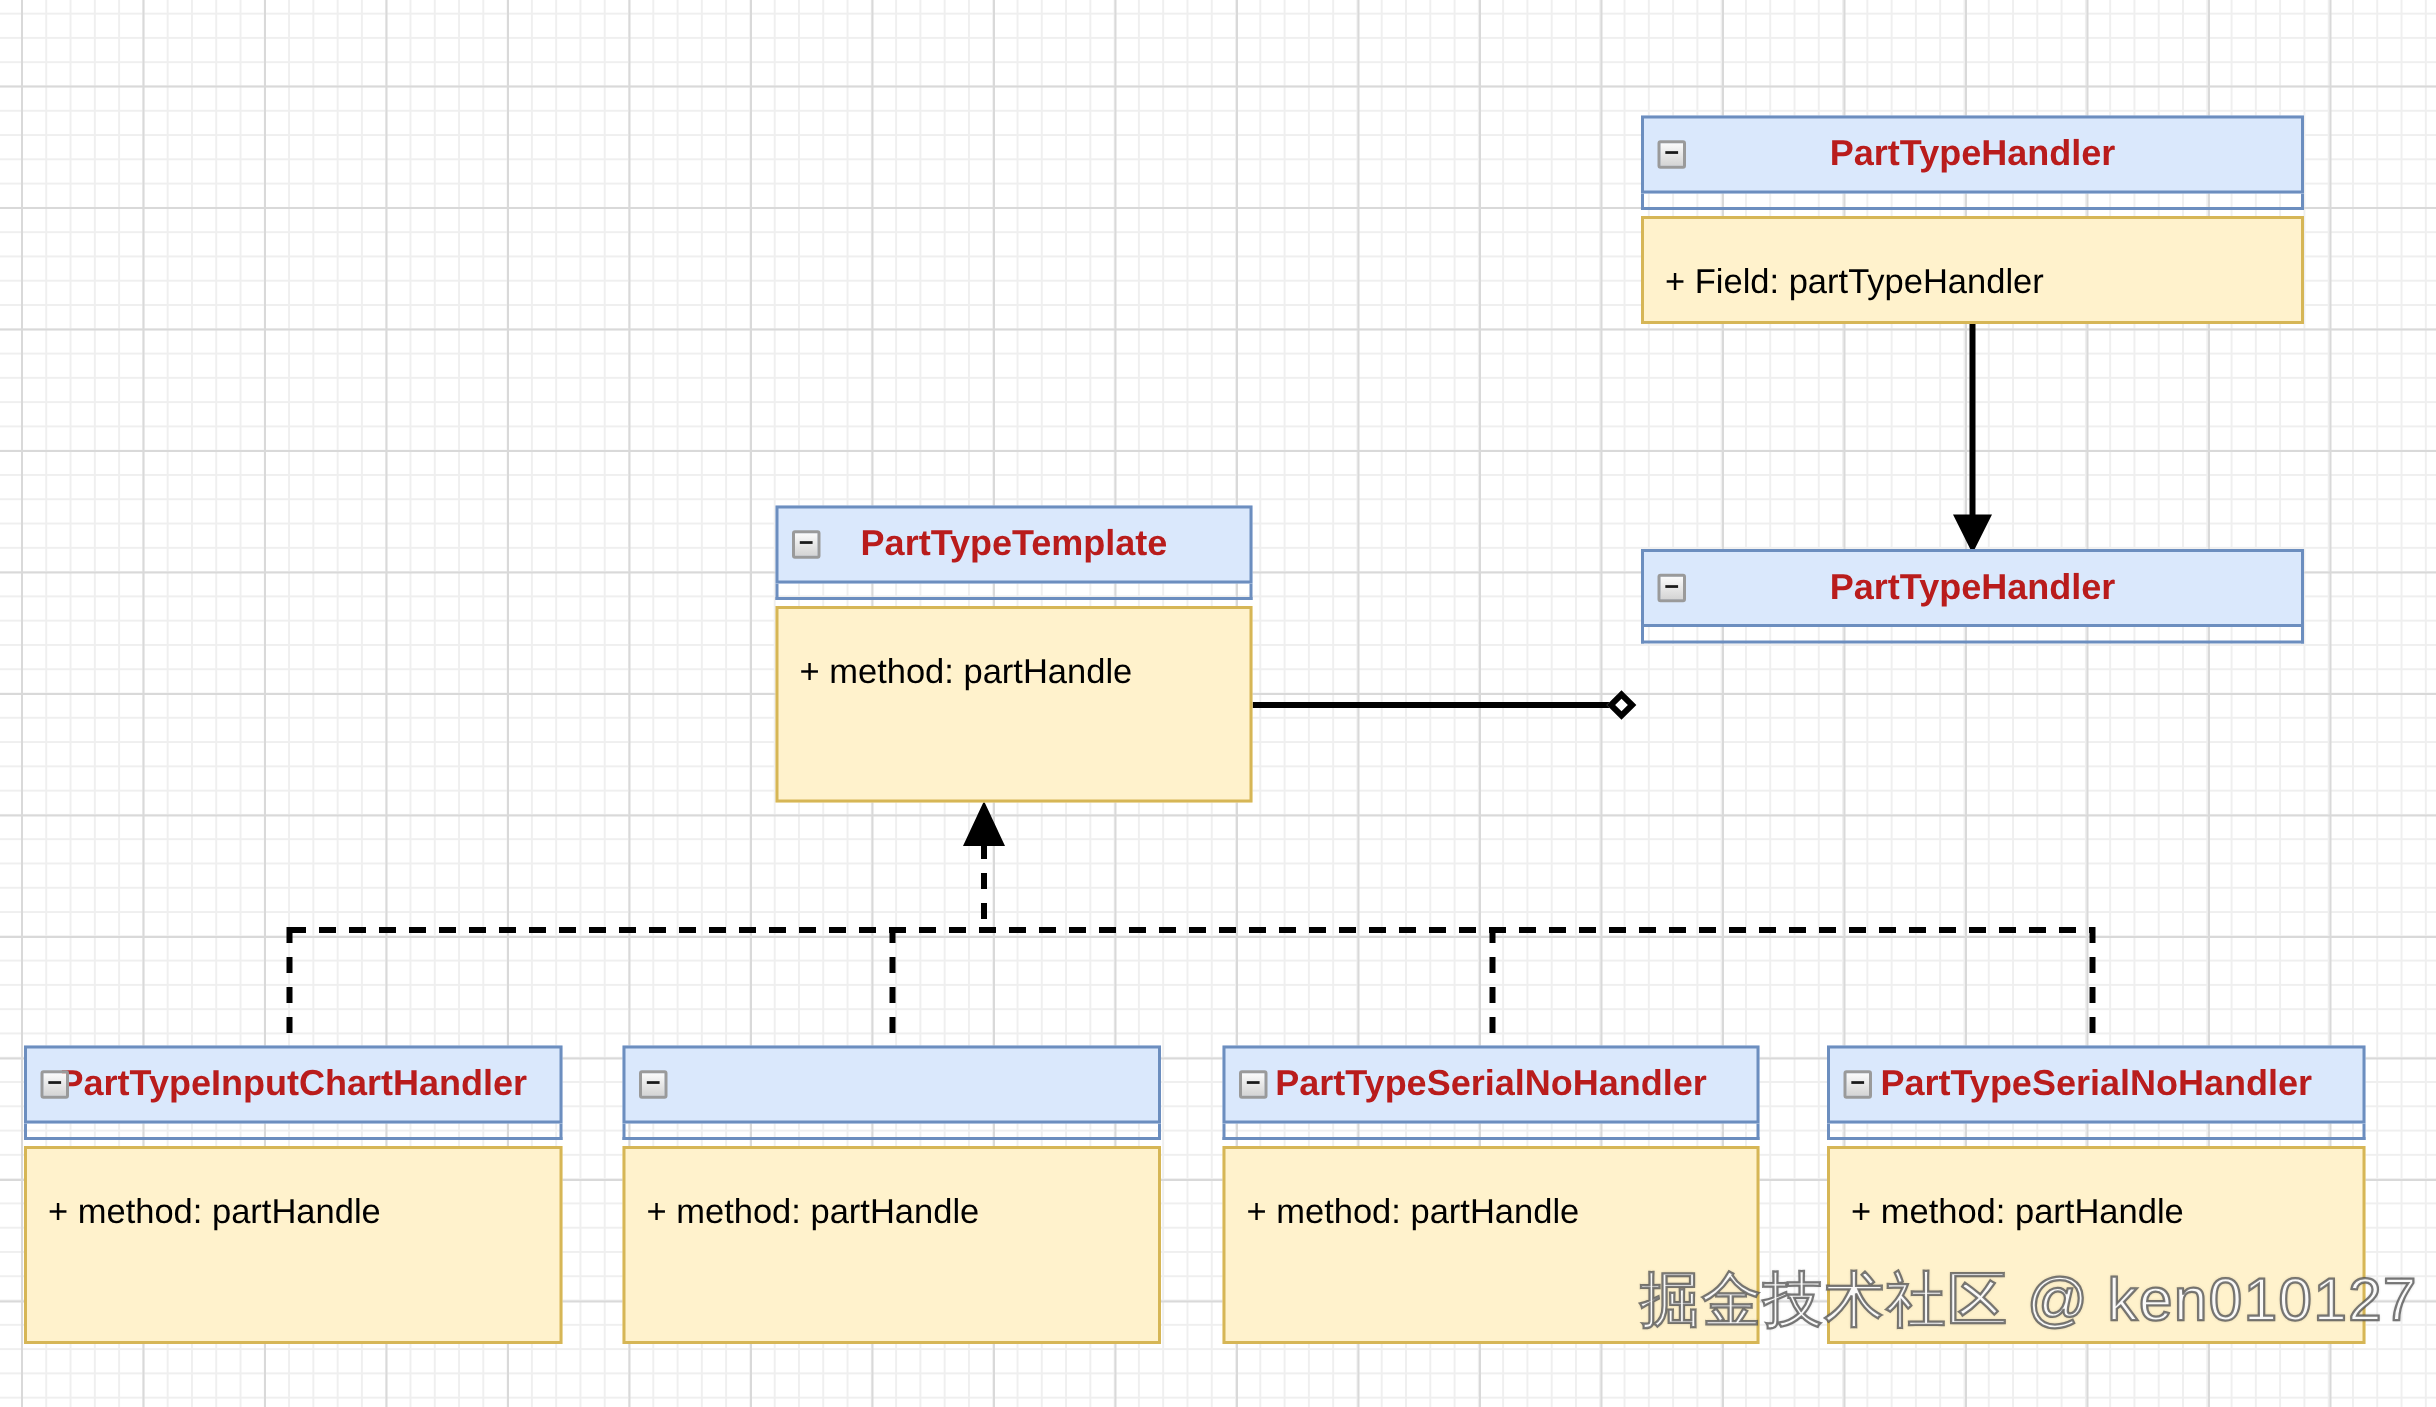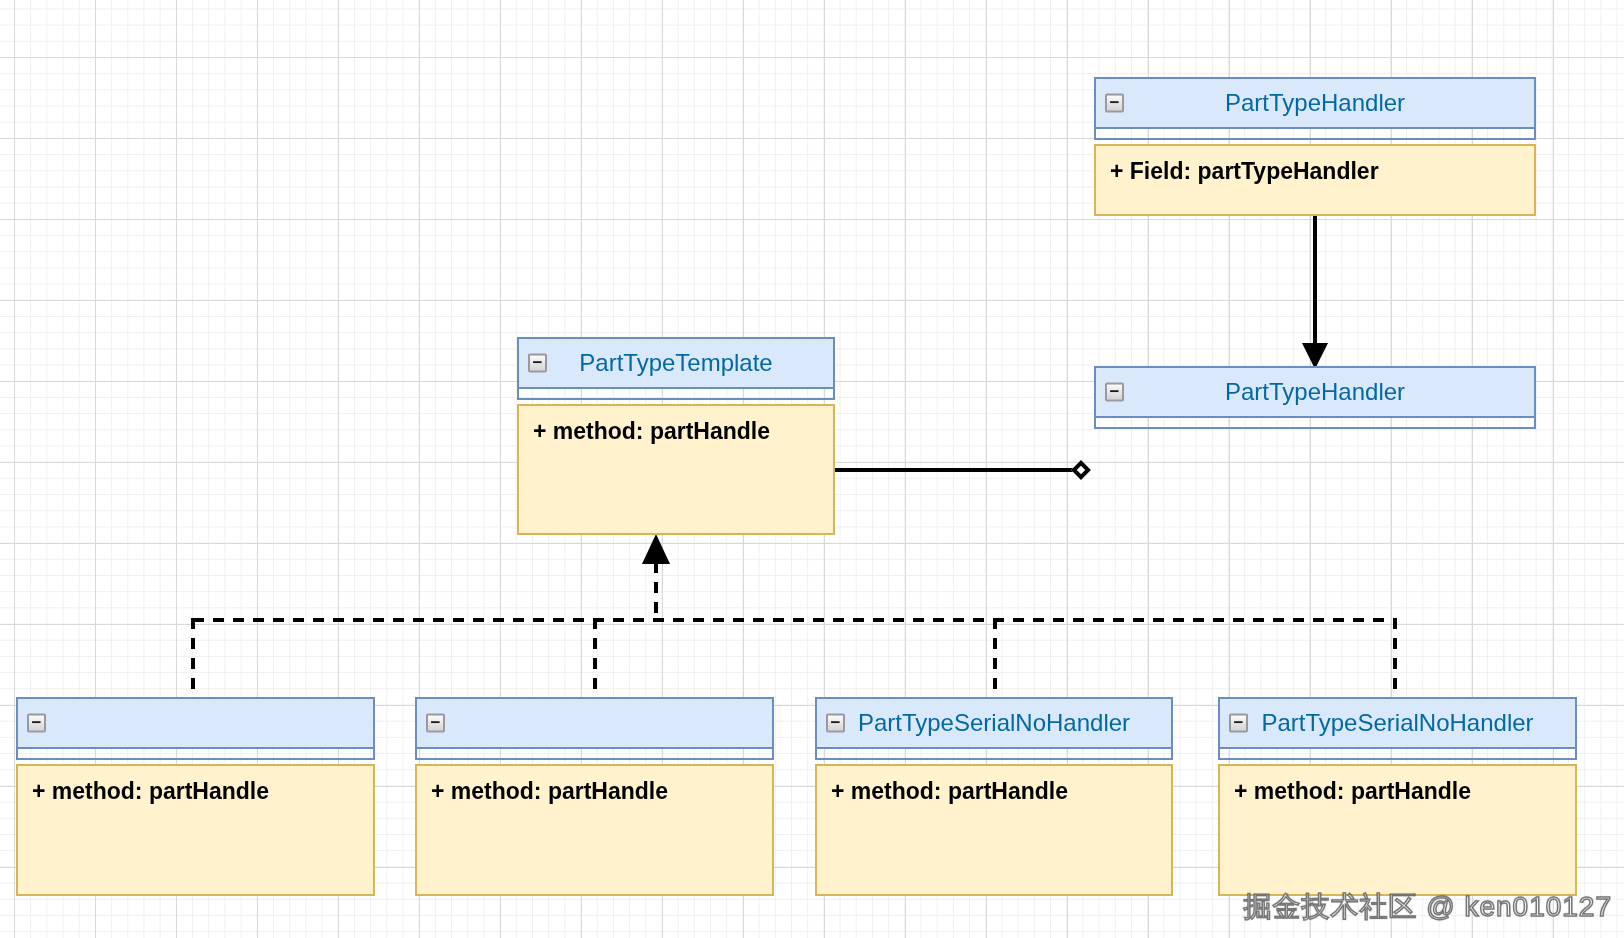--- a/index.html
+++ b/index.html
@@ -32,22 +32,22 @@
     height: 52px;
     flex: 0 0 52px;
     background: #dae8fc;
     border: 2px solid #6c8ebf;
     display: flex;
     align-items: center;
     justify-content: center;
   }
   .uml-title {
     font-size: 24px;
-    font-weight: normal;
-    color: #0369a1;
+    font-weight: bold;
+    color: #b91c1c;
     white-space: nowrap;
   }
   .collapse-box {
     position: absolute;
     left: 9px;
     top: 50%;
     transform: translateY(-50%);
     width: 19px;
     height: 19px;
     border: 2px solid #9a9a9a;
@@ -64,26 +64,25 @@
     flex: 0 0 11px;
     border: 2px solid #6c8ebf;
     border-top: none;
     background: transparent;
   }
   .uml-gap { flex: 0 0 4px; }
   .uml-body {
     flex: 1 1 auto;
     background: #fff2cc;
     border: 2px solid #d6b656;
-    padding: 12px 14px;
+    padding: 28px 14px;
     font-size: 23px;
     color: #000;
     white-space: nowrap;
     overflow: hidden;
-    font-weight: bold;
   }
 
   
   .pos-handler-top  { left: 1094px; top:  77px; width: 442px; height: 139px; }
   .pos-handler-mid  { left: 1094px; top: 366px; width: 442px; height: 126px; }
   .pos-template     { left:  517px; top: 337px; width: 318px; height: 198px; }
   .pos-inputchart   { left:   16px; top: 697px; width: 359px; height: 199px; }
   .pos-nowdate      { left:  415px; top: 697px; width: 359px; height: 199px; }
   .pos-fixchar      { left:  815px; top: 697px; width: 358px; height: 199px; }
   .pos-serialno     { left: 1218px; top: 697px; width: 359px; height: 199px; }
@@ -130,22 +129,22 @@
   #inherit-head   { left: 642px;  top: 534px; }
   #drop-1 { left: 191px;  top: 618px; height: 79px; }
   #drop-2 { left: 593px;  top: 618px; height: 79px; }
   #drop-3 { left: 993px;  top: 618px; height: 79px; }
   #drop-4 { left: 1393px; top: 618px; height: 79px; }
 
   
   .watermark {
     position: absolute;
     right: 12px;
-    bottom: 12px;
-    font-size: 28px;
+    bottom: 44px;
+    font-size: 40px;
     letter-spacing: 1px;
     color: rgba(255, 255, 255, 0.95);
     -webkit-text-stroke: 1.5px rgba(80, 80, 80, 0.75);
     text-shadow: 0 0 2px rgba(60, 60, 60, 0.5);
     white-space: nowrap;
   }
 </style>
 </head>
 <body>
 
@@ -190,20 +189,21 @@
       <span class="uml-title">PartTypeTemplate</span>
     </div>
     <div class="uml-strip"></div>
     <div class="uml-gap"></div>
     <div class="uml-body">+ method: partHandle</div>
   </div>
 
   <div class="uml pos-inputchart">
     <div class="uml-header">
       <span class="collapse-box">−</span>
+      <span class="uml-title">PartTypeInputChartHandler</span>
     </div>
     <div class="uml-strip"></div>
     <div class="uml-gap"></div>
     <div class="uml-body">+ method: partHandle</div>
   </div>
 
   <div class="uml pos-nowdate">
     <div class="uml-header">
       <span class="collapse-box">−</span>
     </div>

